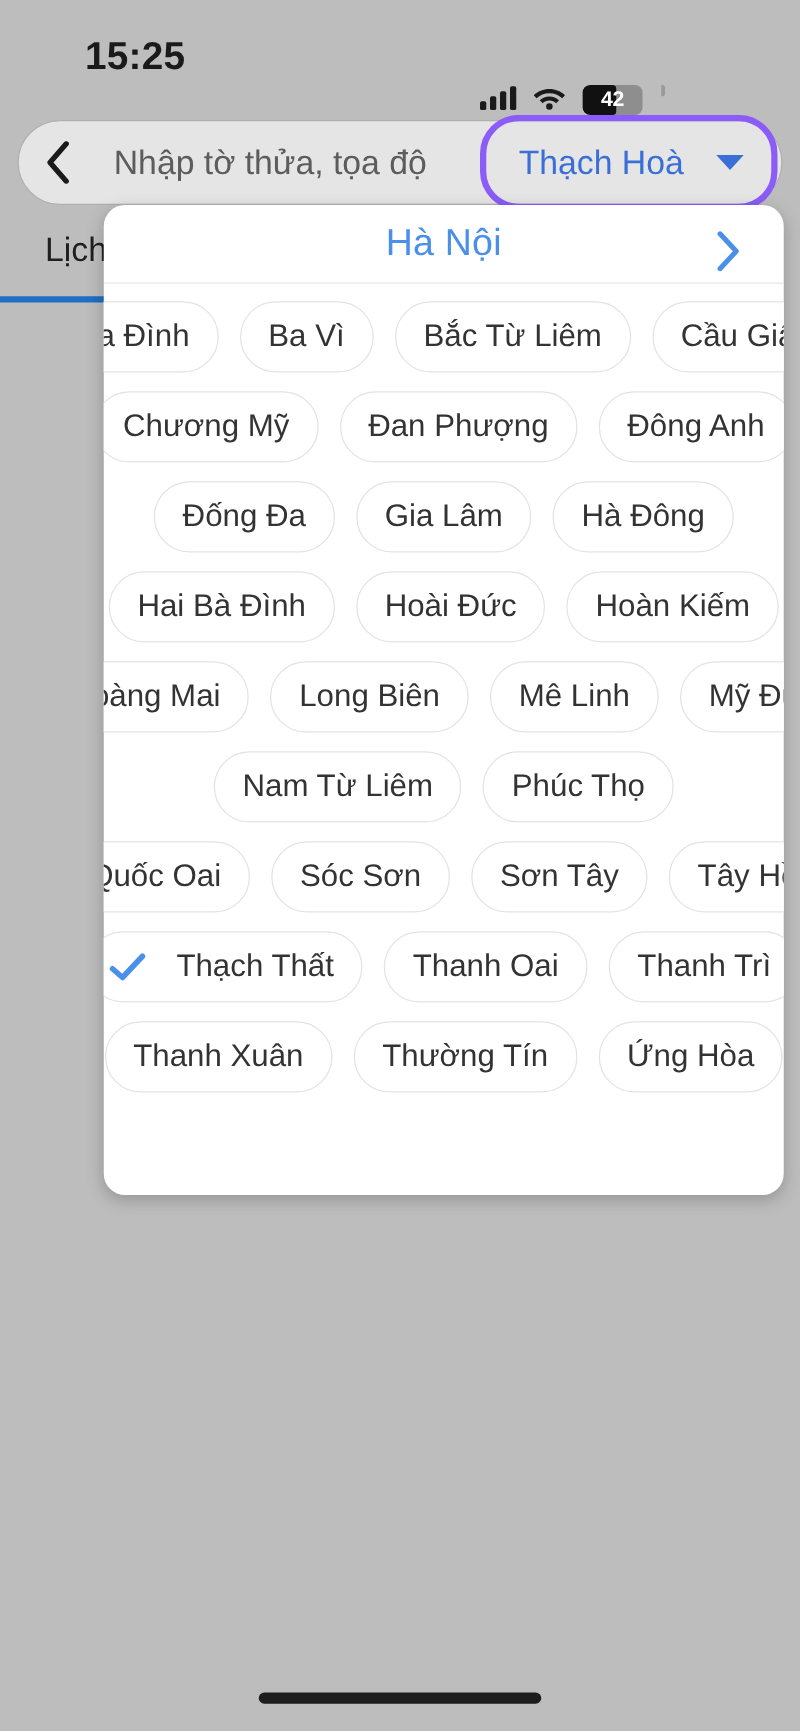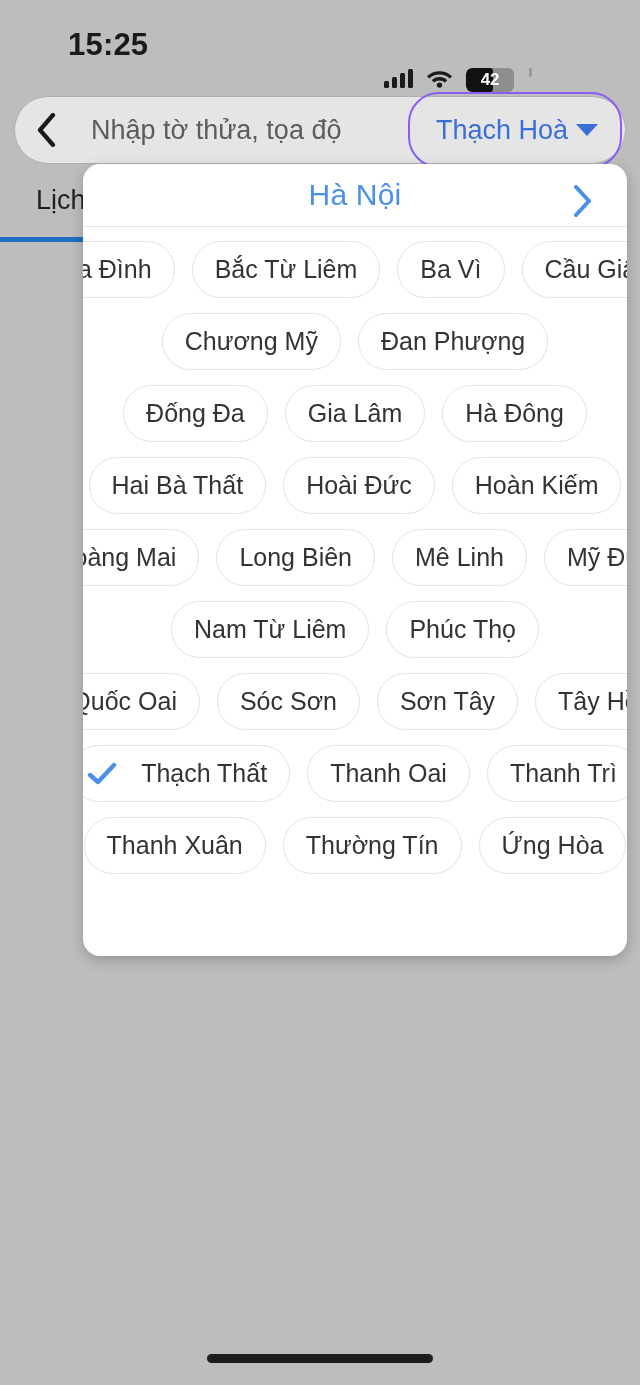--- a/index.html
+++ b/index.html
@@ -124,25 +124,25 @@
     color: #5c5c5c;
     padding-left: 14px;
     white-space: nowrap;
     overflow: hidden;
   }
   .district-pill {
     flex: none;
     height: 76px;
     margin-right: 3px;
     padding: 0 22px 0 26px;
-    border: 2px solid #8b5cf6;
+    border: 5px solid #8b5cf6;
     border-radius: 31px;
     display: flex;
     align-items: center;
-    gap: 8px;
+    gap: 26px;
     background: transparent;
   }
   .district-pill-label {
     font-size: 27px;
     color: #3a6fd8;
     white-space: nowrap;
   }
   .caret-down {
     width: 0; height: 0;
     border-left: 11px solid transparent;
@@ -311,51 +311,54 @@
           <path d="M3 2 L16 16 L3 30" fill="none" stroke="#4a90e8" stroke-width="4" stroke-linecap="round" stroke-linejoin="round"></path>
         </svg>
       </span>
     </div>
     <div class="chip-area">
         <div class="chip-row">
           <div class="chip">
             <span class="chip-label">Ba Đình</span>
           </div>
           <div class="chip">
+            <span class="chip-label">Ba Vì</span>
+          </div>
+          <div class="chip">
             <span class="chip-label">Bắc Từ Liêm</span>
           </div>
           <div class="chip">
-            <span class="chip-label">Ba Vì</span>
-          </div>
-          <div class="chip">
             <span class="chip-label">Cầu Giấy</span>
           </div>
         </div>
         <div class="chip-row">
           <div class="chip">
             <span class="chip-label">Chương Mỹ</span>
           </div>
           <div class="chip">
             <span class="chip-label">Đan Phượng</span>
           </div>
+          <div class="chip">
+            <span class="chip-label">Đông Anh</span>
+          </div>
         </div>
         <div class="chip-row">
           <div class="chip">
             <span class="chip-label">Đống Đa</span>
           </div>
           <div class="chip">
             <span class="chip-label">Gia Lâm</span>
           </div>
           <div class="chip">
             <span class="chip-label">Hà Đông</span>
           </div>
         </div>
         <div class="chip-row">
           <div class="chip">
-            <span class="chip-label">Hai Bà Thất</span>
+            <span class="chip-label">Hai Bà Đình</span>
           </div>
           <div class="chip">
             <span class="chip-label">Hoài Đức</span>
           </div>
           <div class="chip">
             <span class="chip-label">Hoàn Kiếm</span>
           </div>
         </div>
         <div class="chip-row">
           <div class="chip">

